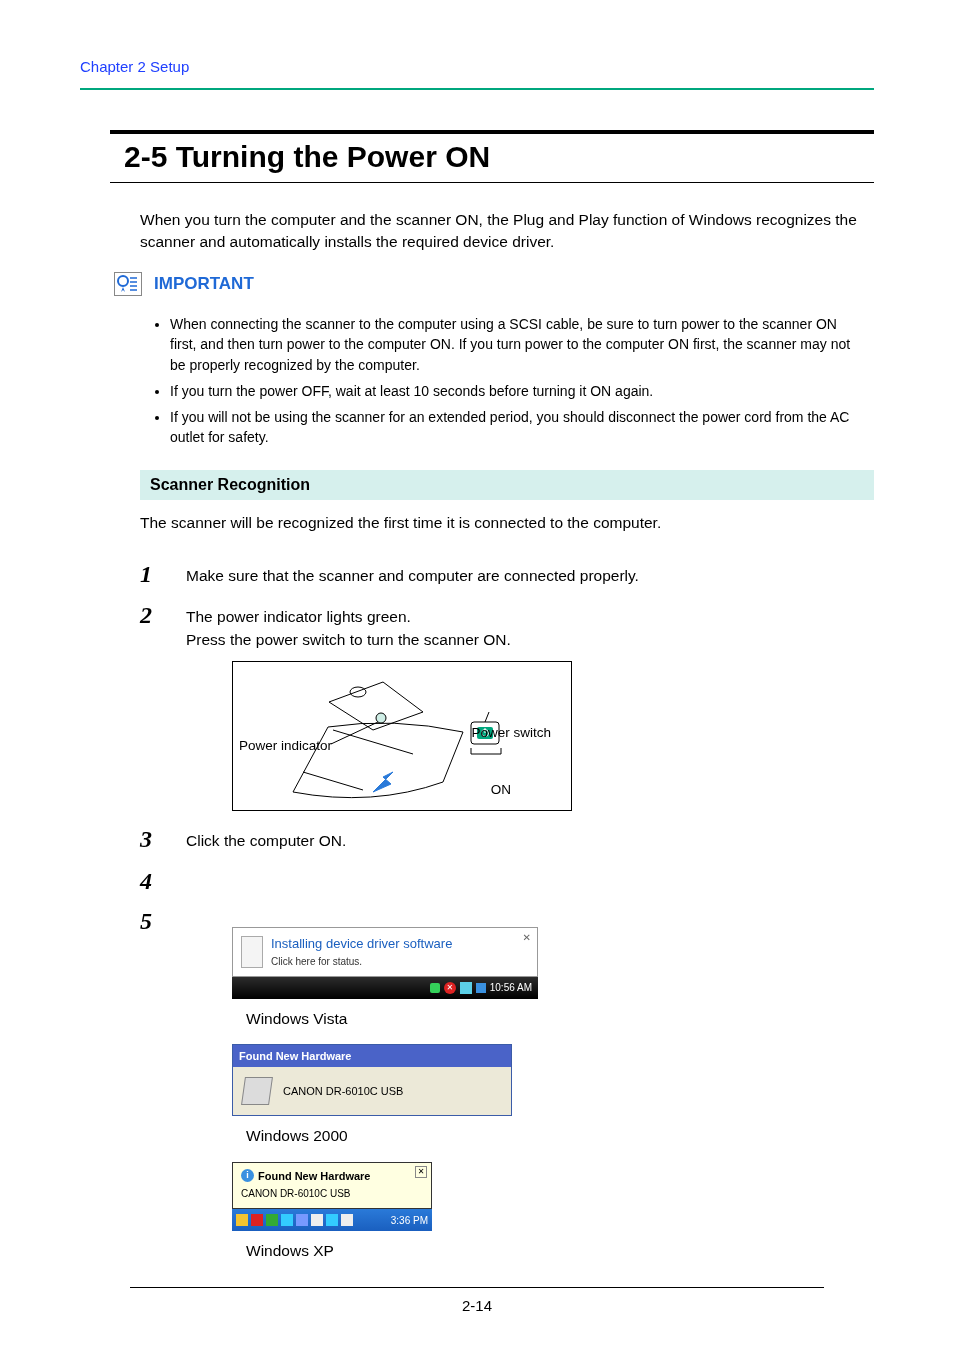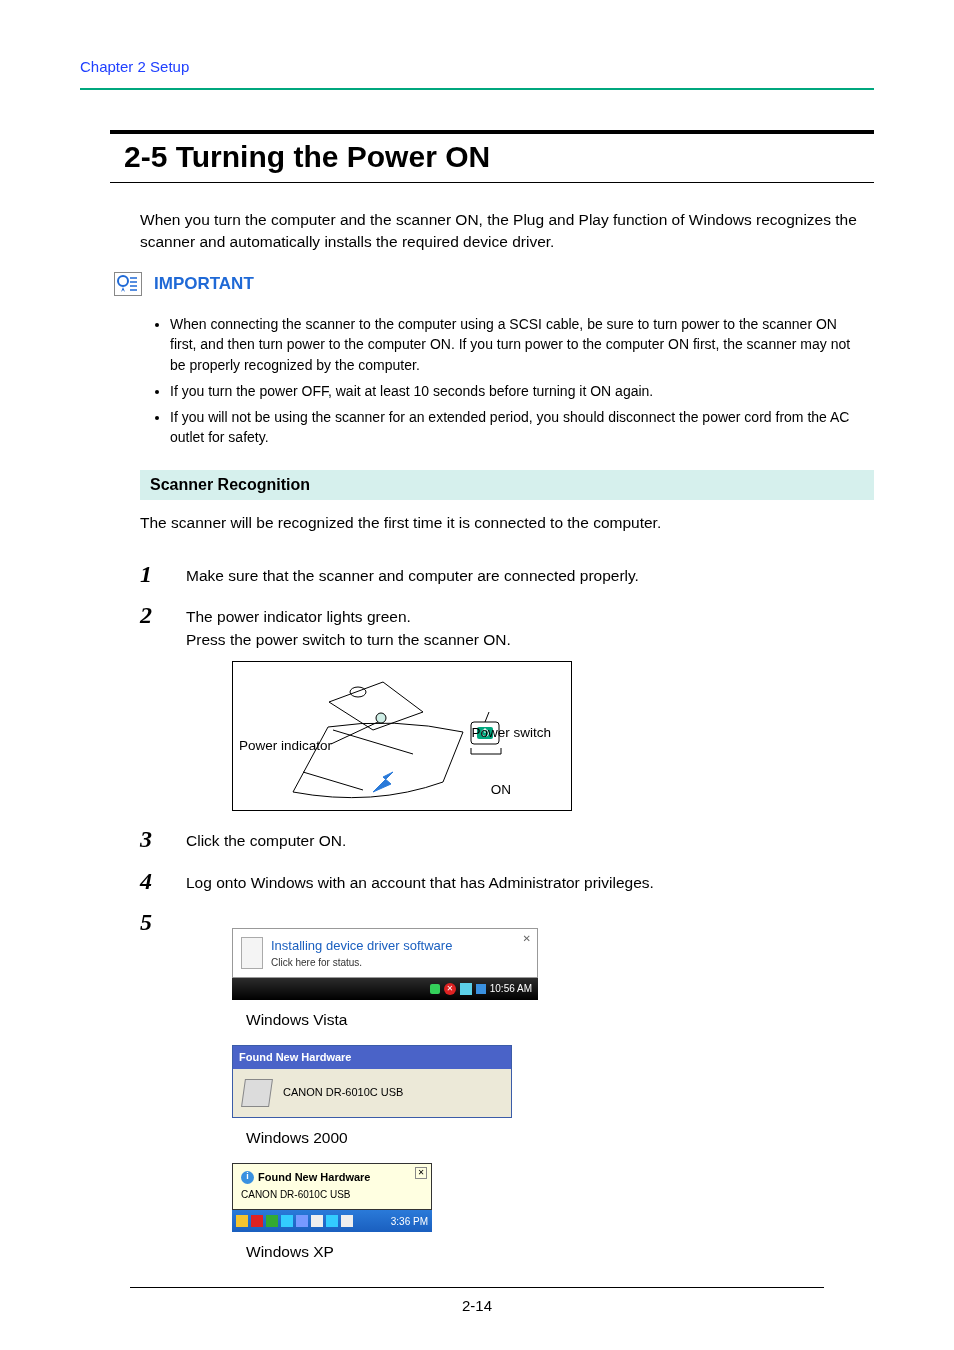--- a/index.html
+++ b/index.html
@@ -285,21 +285,20 @@
         </div>
       </div>
 
       <div class="step">
         <div class="step-num">3</div>
         <div class="step-body">Click the computer ON.</div>
       </div>
 
       <div class="step">
         <div class="step-num">4</div>
-        <div class="step-body">Log onto Windows with an account that has Administrator privileges.</div>
       </div>
 
       <div class="step">
         <div class="step-num">5</div>
         <div class="step-body">
 
           <div class="vista-shot">
             <div class="vista-balloon">
               <div class="ic"></div>
               <div>

